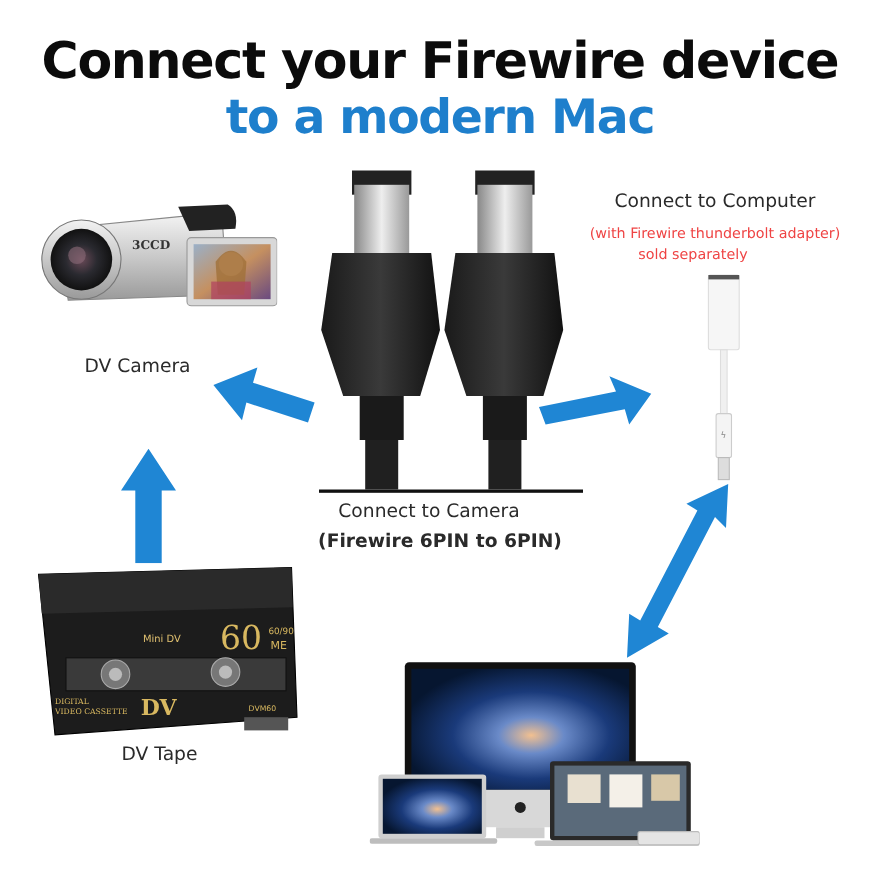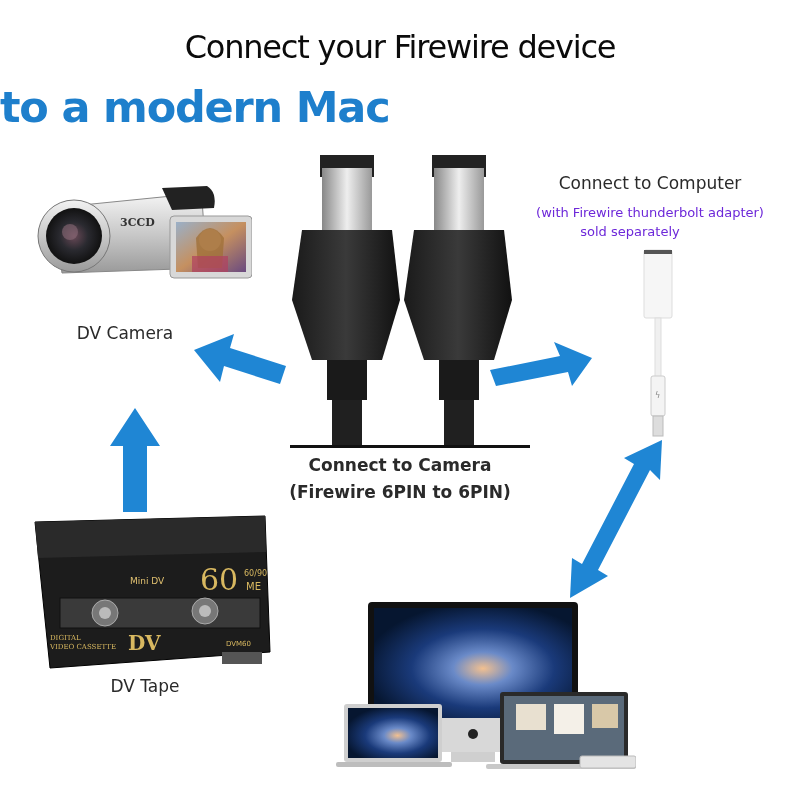--- a/index.html
+++ b/index.html
@@ -1,21 +1,21 @@
 <!DOCTYPE html>
 <html><head>
   <meta charset="utf-8">
   <style>
     html, body { margin: 0; padding: 0; background: #ffffff; }
     body { width: 800px; height: 800px; position: relative; overflow: hidden; font-family: "DejaVu Sans", sans-serif; }
     .abs { position: absolute; }
-    .title1 { left: 0; top: 28px; width: 800px; text-align: center; font-size: 32px; font-weight: normal; color: #0b0b0b; letter-spacing: -1.2px; }
-    .title2 { left: 0; top: 82px; width: 800px; text-align: left; font-size: 43px; font-weight: bold; color: #1e7fcc; letter-spacing: -1.2px; }
+    .title1 { left: 0; top: 28px; width: 800px; text-align: center; font-size: 46px; font-weight: bold; color: #0b0b0b; letter-spacing: -1.2px; }
+    .title2 { left: 0; top: 82px; width: 800px; text-align: center; font-size: 43px; font-weight: bold; color: #1e7fcc; letter-spacing: -1.2px; }
     .lbl { color: #2a2a2a; font-size: 17px; text-align: center; }
-    .small { color: #6d28d9; font-size: 13px; text-align: center; }
+    .small { color: #ef4444; font-size: 13px; text-align: center; }
     svg { display: block; }
   </style>
 </head>
 <body>
 
 <div class="abs title1">Connect your Firewire device</div>
 <div class="abs title2">to a modern Mac</div>
 
 <div class="abs" style="left:22px; top:178px; width:230px; height:105px;font-weight:bold;">
   <svg width="230" height="105" viewBox="0 0 230 105">
@@ -112,21 +112,21 @@
       <rect x="38" y="5" width="54" height="22" fill="#222"></rect>
       <rect x="40" y="18" width="50" height="70" fill="url(#metal)"></rect>
       <path d="M20 80 L110 80 L118 150 L100 210 L30 210 L10 150 Z" fill="url(#plug)"></path>
       <rect x="45" y="210" width="40" height="40" fill="#1a1a1a"></rect>
       <rect x="50" y="250" width="30" height="45" fill="#202020"></rect>
     </g>
     <rect x="8" y="295" width="240" height="3" fill="#111"></rect>
   </svg>
 </div>
 
-<div class="abs lbl" style="left:250px; top:455px; width:300px;font-weight:bold;">Connect to Camera</div>
+<div class="abs lbl" style="left:240px; top:455px; width:300px;">Connect to Camera</div>
 <div class="abs lbl" style="left:250px; top:482px; width:300px;font-weight:bold;">(Firewire 6PIN to 6PIN)</div>
 
 <div class="abs" style="left:488px; top:334px; width:105px; height:56px;">
   <svg width="105" height="56" viewBox="0 0 105 56">
     <polygon points="2,36 72,22 66,8 104,24 84,52 80,38 8,52" fill="#1f86d4"></polygon>
   </svg>
 </div>
 
 <div class="abs lbl" style="left:500px; top:173px; width:300px;">Connect to Computer</div>
 <div class="abs small" style="left:500px; top:205px; width:300px;">(with Firewire thunderbolt adapter)</div>

